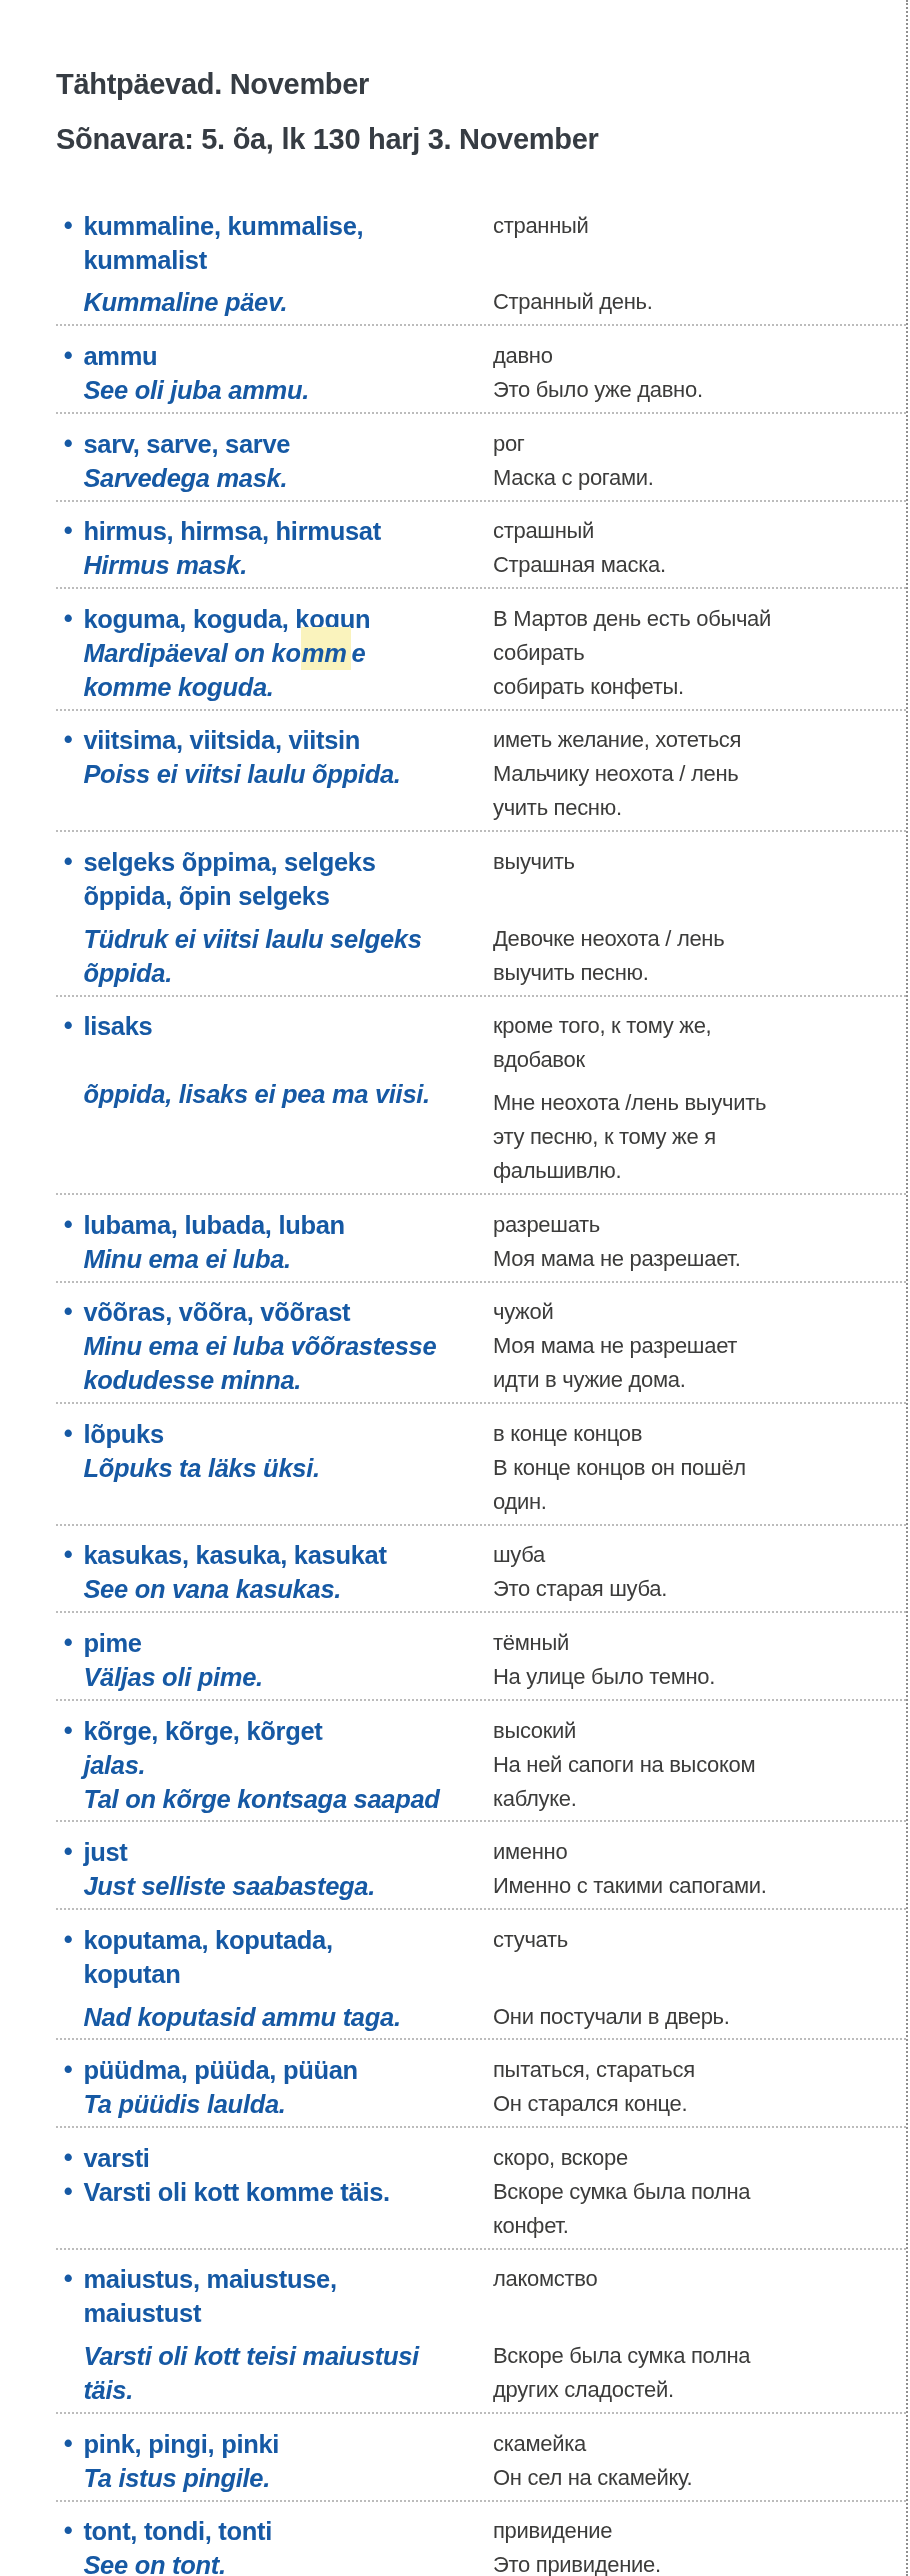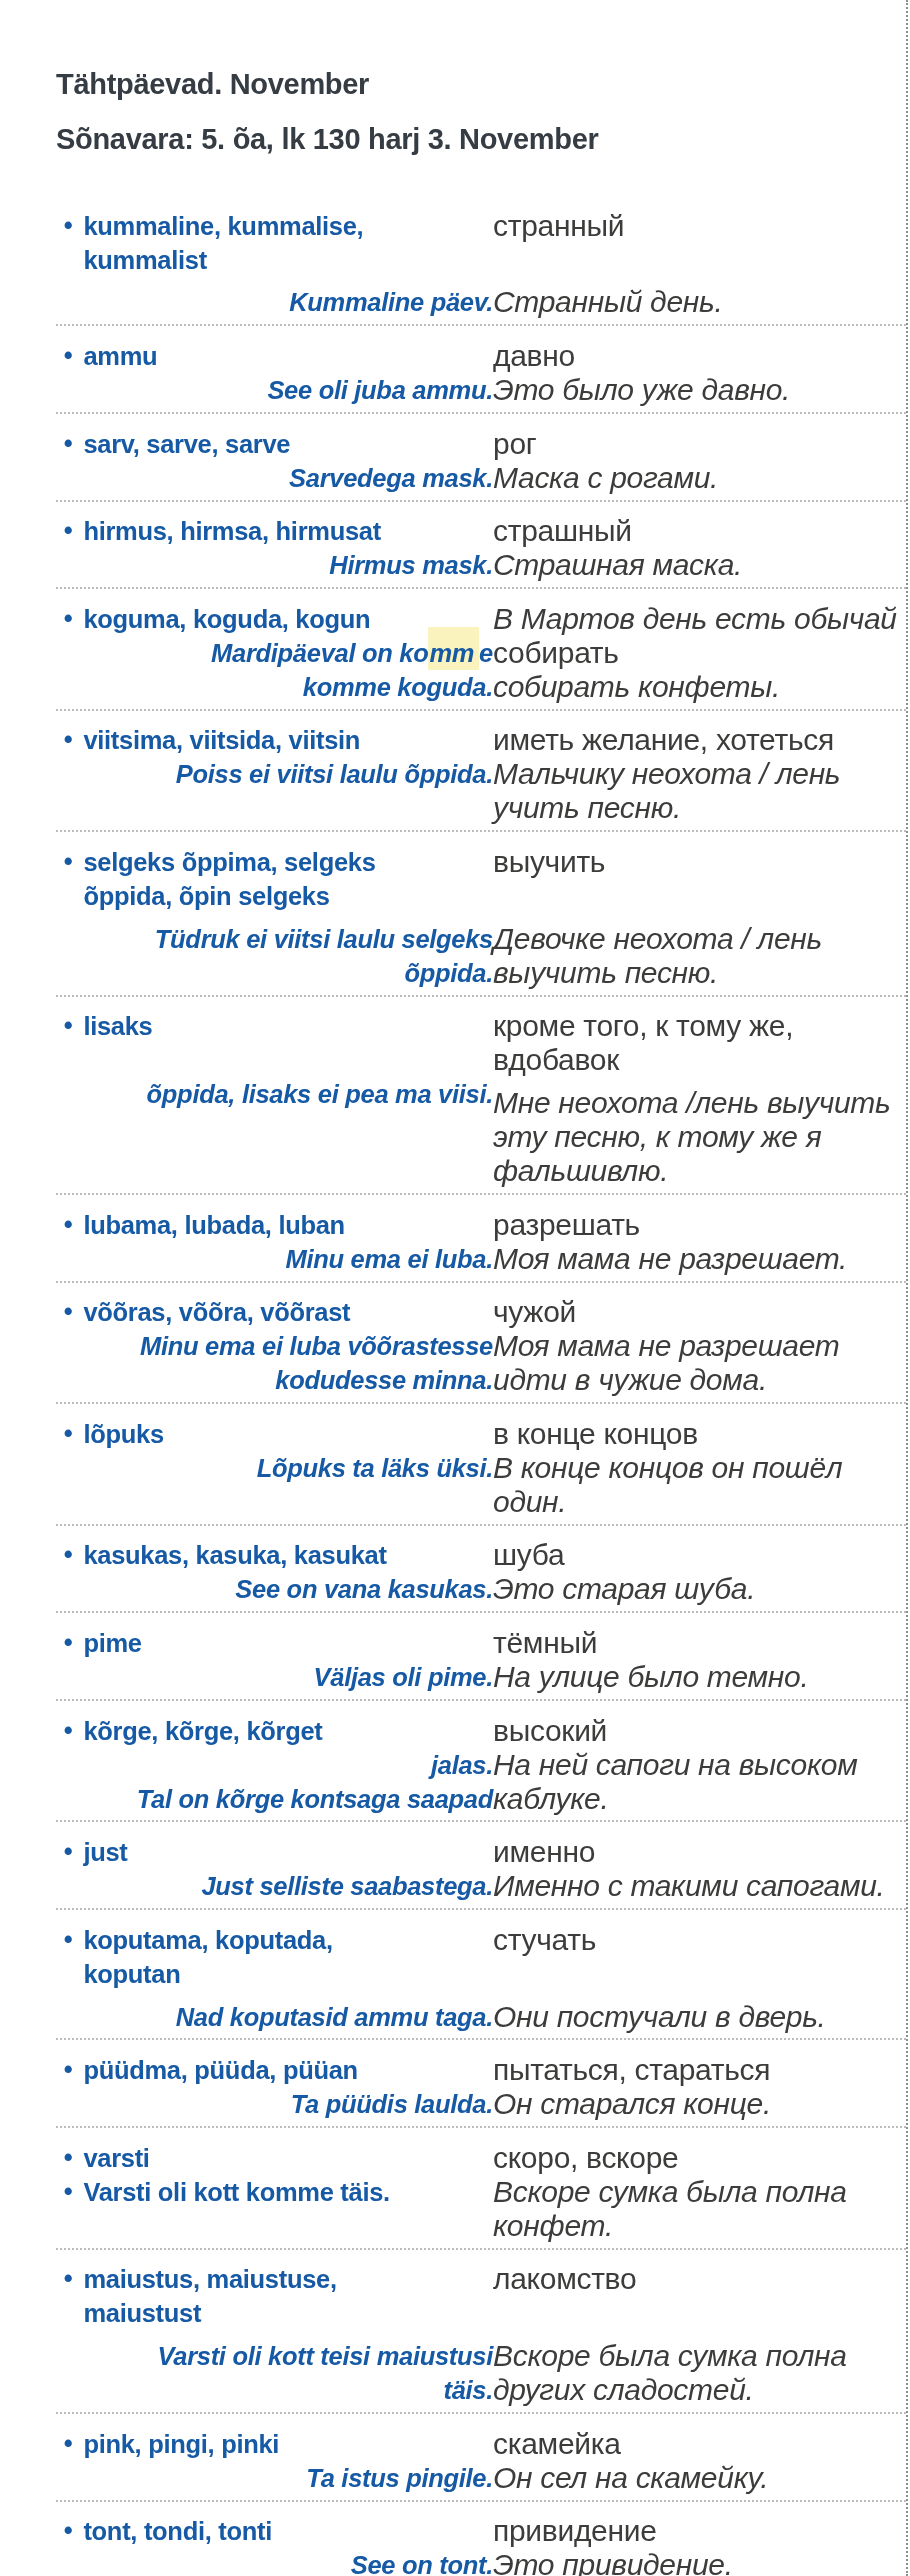--- a/index.html
+++ b/index.html
@@ -20,27 +20,27 @@
   .entries { margin-right:4.9px; }
   .entry {
     display:flex; padding:12.7px 0 4.9px;
     border-bottom:2px dotted var(--sep-gray,#bcbcbc);
   }
   .entry:last-child { border-bottom:none; }
   .col-left {
     width:437px; box-sizing:border-box; padding-left:27.4px;
     font-size:25.5px; letter-spacing:-0.3px; flex-shrink:0;
   }
-  .col-right { flex:1; font-size:30px; letter-spacing:-0.3px; }
+  .col-right { flex:1; font-size:22px; letter-spacing:-0.3px; }
   .ln { position:relative; height:34px; line-height:34px; white-space:nowrap; }
   .ln.gap { margin-top:8.8px; }
   .word  { font-weight:bold; color:var(--blue,#1659a4); }
-  .sent  { font-weight:bold; font-style:italic; color:var(--blue,#1659a4);text-align:right; }
+  .sent  { font-weight:bold; font-style:italic; color:var(--blue,#1659a4); }
   .ru    { color:var(--dark,#3c3c3b); }
-  .rui   { font-style:italic; color:var(--dark,#3c3c3b); }
+  .rui   { color:var(--dark,#3c3c3b); }
   .blank { }
   .bullet {
     position:absolute; left:-19.6px; top:-1px;
     color:var(--blue,#1659a4); font-size:25.5px; font-weight:bold;
   }
   .hl { background:var(--hl,#faf3bd); padding:11.8px 4.9px 2.9px 1px; }
 </style>
 </head>
 <body>
 

